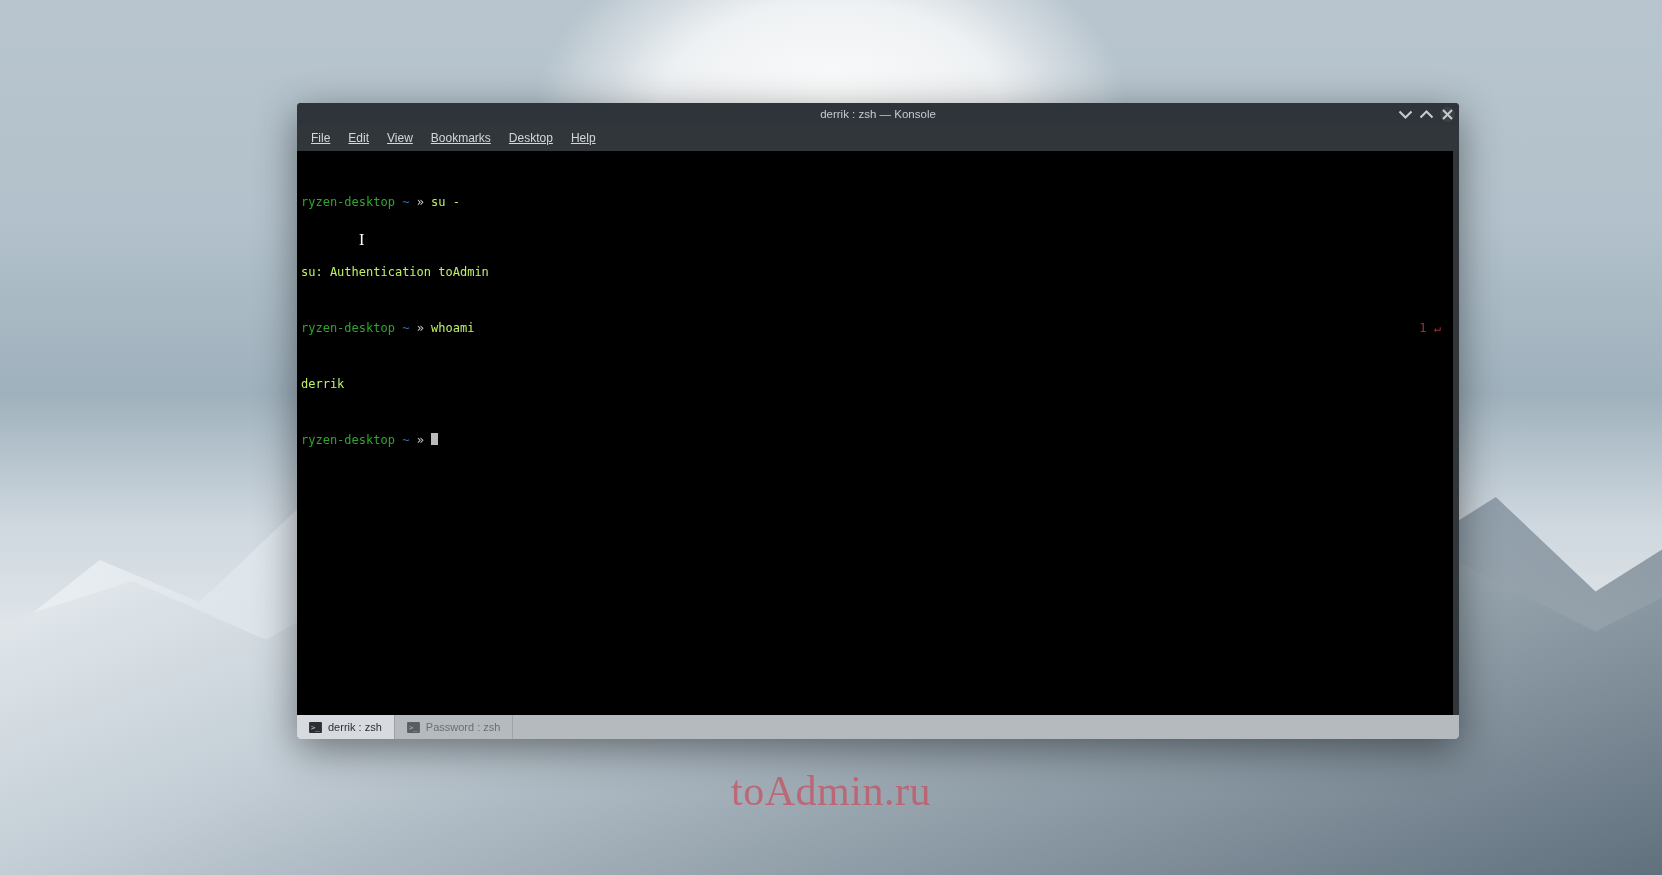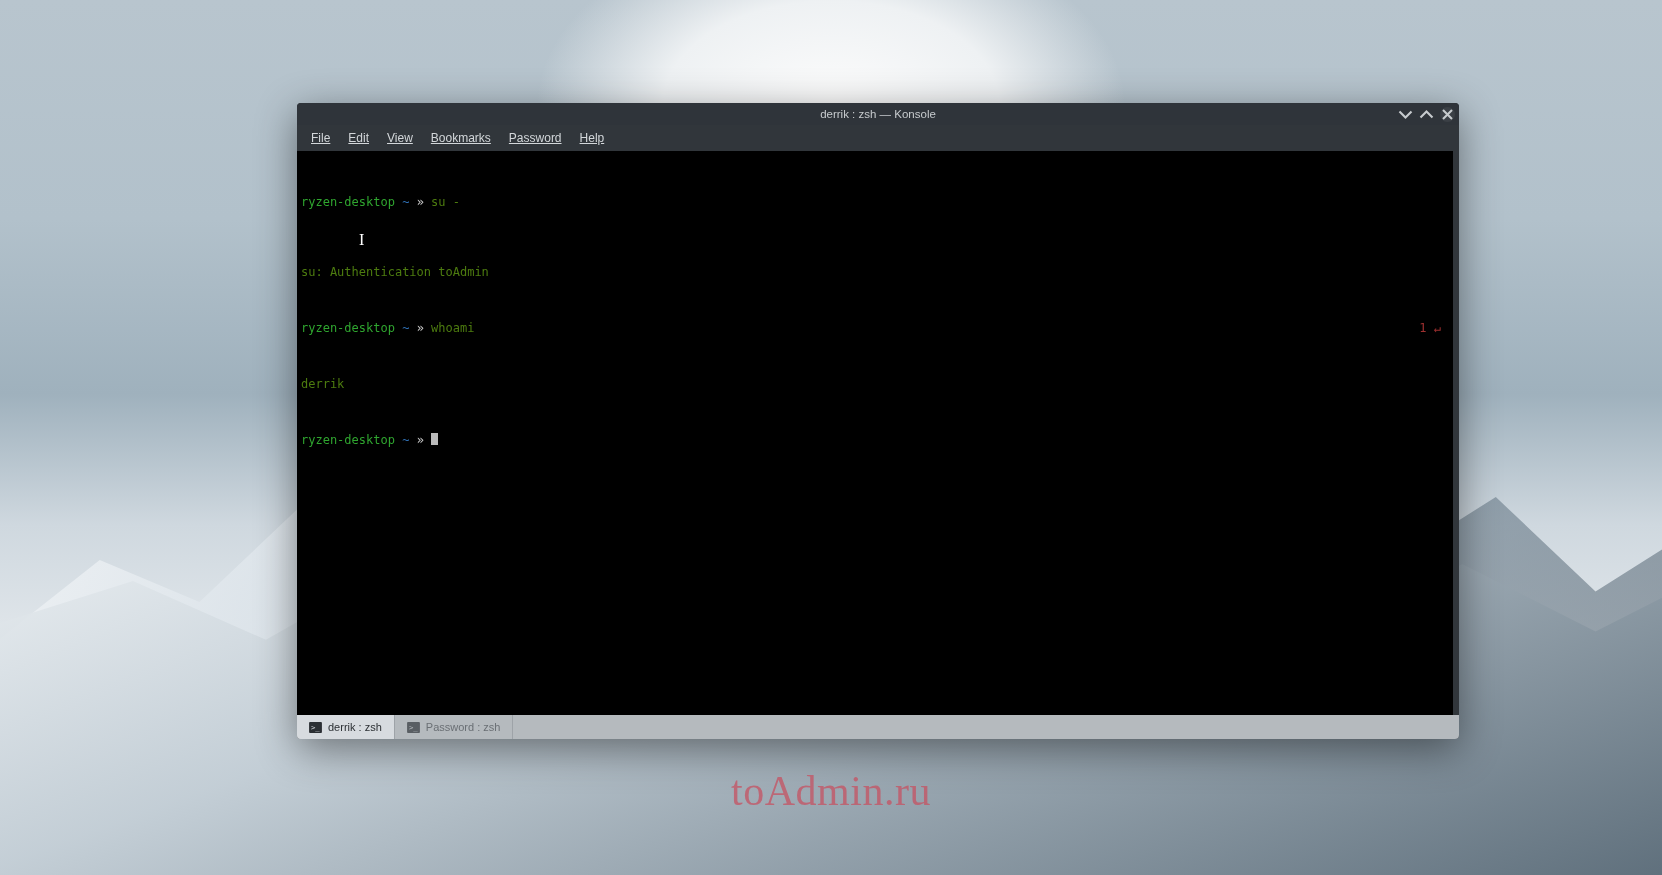--- a/index.html
+++ b/index.html
@@ -84,21 +84,21 @@
     color: #cccccc;
     padding: 2px 4px 2px 4px;
     position: relative;
     white-space: pre;
     margin: 0 6px 0 0;
   }
   .term-line { display: flex; text-align: right; }
   .host { color: #2fa52f; }
   .path { color: #2f6fb3; }
   .arrow { color: #cccccc; }
-  .cmd { color: #4d7c0f; }
+  .cmd { color: #bef264; }
   .err-right { color: #a03030; position: absolute; right: 8px; }
   .cursor-block {
     display: inline-block; width: 7px; height: 12px;
     background: #bbbbbb; vertical-align: middle; margin-left: 0;
   }
   .ibeam {
     position: absolute; left: 62px; top: 82px;
     color: #fff; font-size: 16px; font-family: serif;
     pointer-events: none;
   }
@@ -150,21 +150,21 @@
             </svg>
         </div>
       </div>
     </div>
 
     <div class="menubar">
       <div class="menuitem">File</div>
       <div class="menuitem">Edit</div>
       <div class="menuitem">View</div>
       <div class="menuitem">Bookmarks</div>
-      <div class="menuitem">Password</div>
+      <div class="menuitem">Desktop</div>
       <div class="menuitem">Help</div>
     </div>
 
     <div class="terminal">
       
       <div class="term-line"><span class="host">ryzen-desktop</span><span> </span><span class="path">~</span><span> </span><span class="arrow">»</span><span> </span><span class="cmd">su -</span></div>
       
       
       <div class="term-line"><span class="cmd">su: Authentication toAdmin</span></div>
       

